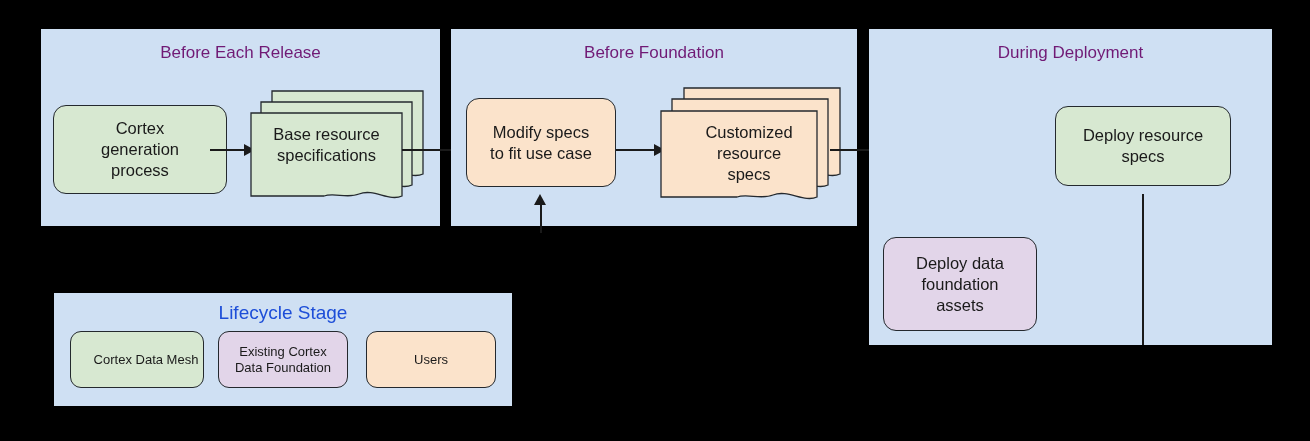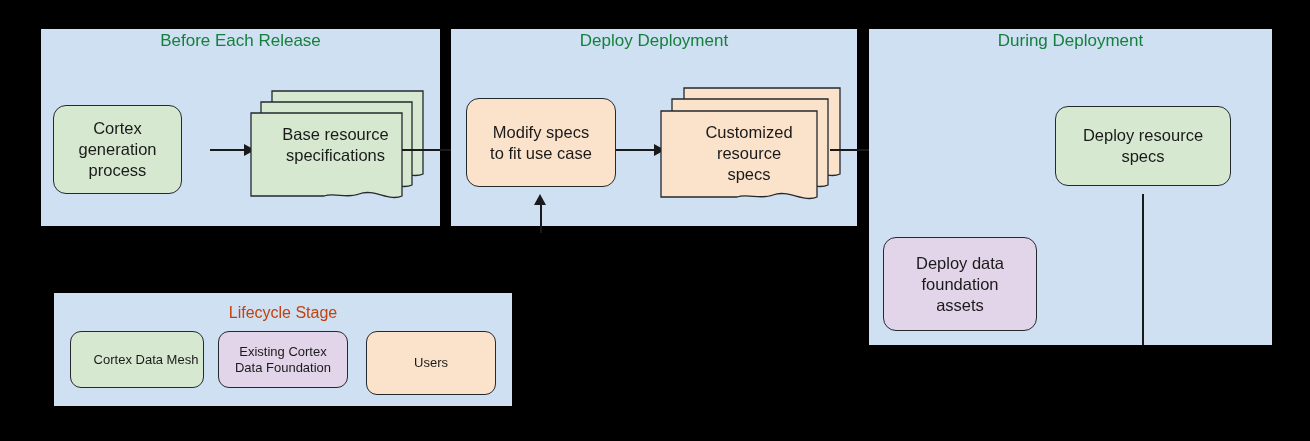--- a/index.html
+++ b/index.html
@@ -21,26 +21,26 @@
     height: 441px;
     background: #000000;
   }
   .panel {
     position: absolute;
     background: #CFE0F3;
     box-sizing: border-box;
   }
   .panel-title {
     position: absolute;
-    top: 2px;
+    top: 14px;
     left: 0;
     width: 100%;
     text-align: center;
     font-size: 17px;
-    color: #15803d;
+    color: #701a75;
     font-family: "Liberation Sans", sans-serif;
     line-height: 20px;
     white-space: nowrap;
   }
   .node {
     position: absolute;
     box-sizing: border-box;
     border: 1.3px solid #24292e;
     border-radius: 13px;
     display: flex;
@@ -95,22 +95,22 @@
     position: absolute;
     background: #CFE0F3;
     box-sizing: border-box;
   }
   .legend-title {
     position: absolute;
     top: 12px;
     left: 0;
     width: 100%;
     text-align: center;
-    font-size: 16px;
-    color: #c2410c;
+    font-size: 19px;
+    color: #1d4ed8;
     line-height: 16px;
     font-family: "Liberation Sans", sans-serif;
   }
   .legend-item {
     position: absolute;
     box-sizing: border-box;
     border: 1.3px solid #24292e;
     border-radius: 11px;
     display: flex;
     align-items: center;
@@ -124,44 +124,44 @@
 </style>
 </head>
 <body>
 
 <div id="canvas">
 
   <div class="panel" style="left:41px; top:29px; width:399px; height:197px;">
     <div class="panel-title">Before Each Release</div>
   </div>
 
-  <div class="node node-green" style="left:53px; top:105px; width:129px; height:89px;">
+  <div class="node node-green" style="left:53px; top:105px; width:174px; height:89px;">
     <span style="white-space:pre-line;">Cortex
 generation
 process</span>
   </div>
 
   <div class="line line-h" style="left:210px; top:149px; width:36px;"></div>
   <div class="arrowhead arrow-right" style="left:244px; top:143.5px;"></div>
 
   <div class="docstack" style="left:250px; top:88px; width:176px; height:120px;">
     <svg width="176" height="120" viewBox="0 0 176 120">
       <path fill="#D7E8D1" stroke="#24292e" stroke-width="1.3" d="M22,3 L173,3 L173,86 C160,92 145,78 130,84 C118,89 105,82 95,86 L22,86 Z"></path>
       <path fill="#D7E8D1" stroke="#24292e" stroke-width="1.3" d="M11,14 L162,14 L162,97 C149,103 134,89 119,95 C107,100 94,93 84,97 L11,97 Z"></path>
       <path fill="#D7E8D1" stroke="#24292e" stroke-width="1.3" d="M1,25 L152,25 L152,108 C139,114 124,100 109,106 C97,111 84,104 74,108 L1,108 Z"></path>
     </svg>
-    <div class="doclabel" style="left:10px; top:36px; width:151px; white-space:pre-line;text-align:center;">Base resource
+    <div class="doclabel" style="left:1px; top:36px; width:151px; white-space:pre-line;text-align:center;">Base resource
 specifications</div>
   </div>
 
   <div class="line line-h" style="left:402px; top:149px; width:60px;"></div>
   <div class="arrowhead arrow-right" style="left:457px; top:143.5px;"></div>
 
   <div class="panel" style="left:451px; top:29px; width:406px; height:197px;">
-    <div class="panel-title">Deploy Deployment</div>
+    <div class="panel-title">Before Foundation</div>
   </div>
 
   <div class="node node-orange" style="left:466px; top:98px; width:150px; height:89px;">
     <span style="white-space:pre-line;">Modify specs
 to fit use case</span>
   </div>
 
   <div class="line line-v" style="left:540px; top:199px; width:2.2px; height:34px;"></div>
   <div class="arrowhead arrow-up" style="left:534px; top:194px;"></div>
 
@@ -207,17 +207,17 @@
 
   <div class="legend-item" style="left:70px; top:331px; width:134px; height:57px; background:#D7E8D1;">
     <span style="white-space:pre-line;margin-left:18px;">Cortex Data Mesh</span>
   </div>
 
   <div class="legend-item" style="left:218px; top:331px; width:130px; height:57px; background:#E2D5E9;">
     <span style="white-space:pre-line;">Existing Cortex
 Data Foundation</span>
   </div>
 
-  <div class="legend-item" style="left:366px; top:331px; width:130px; height:64px; background:#FBE3CB;">
+  <div class="legend-item" style="left:366px; top:331px; width:130px; height:57px; background:#FBE3CB;">
     <span style="white-space:pre-line;">Users</span>
   </div>
 
 </div>
 
 </body></html>

